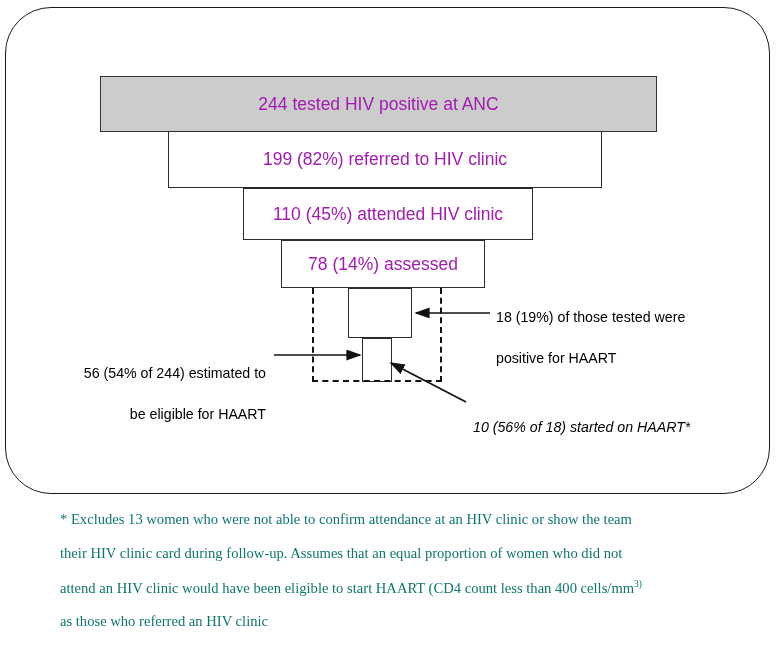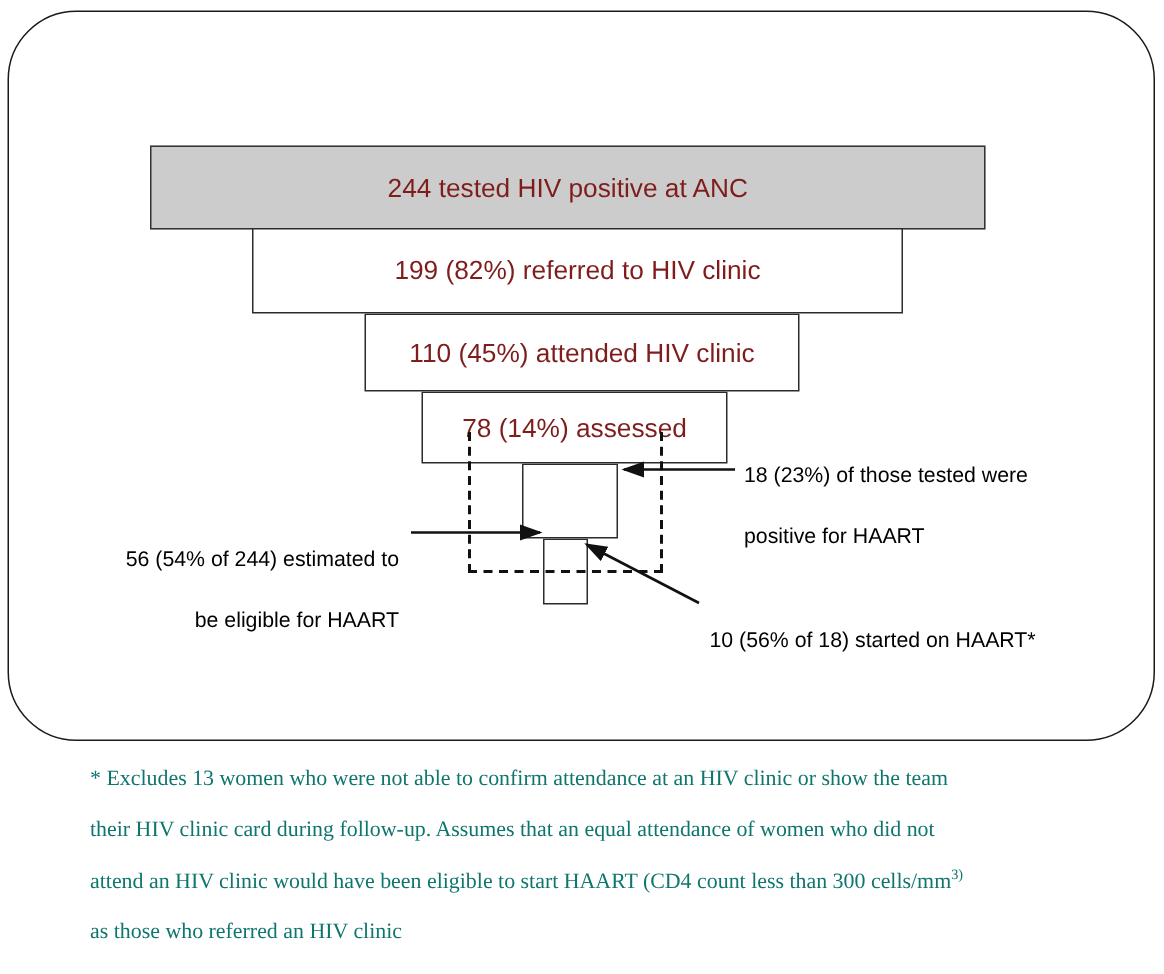--- a/index.html
+++ b/index.html
@@ -38,22 +38,21 @@
   .fbox {
     position: absolute;
     box-sizing: border-box;
     border: 1.3px solid #2b2b2b;
     background: #ffffff;
     display: flex;
     align-items: center;
     justify-content: center;
     font-size: 17.5px;
     line-height: 1.2;
-    color: #7f1d1d;
-    margin-top: 21px;
+    color: #a21caf;
   }
   .fbox.shaded {
     background: #cccccc;
     border: 1.6px solid #333333;
   }
   .fbox.blank {
     font-size: 0;
   }
 
   .box-244 { left: 100px; top: 76px;  width: 557px; height: 56px; }
@@ -79,21 +78,21 @@
   
   .anno {
     position: absolute;
     font-size: 14.2px;
     line-height: 1.45;
     color: #000;
     white-space: pre-line;
   }
   .anno-right-top  { left: 496px; top: 286px; text-align: left; }
   .anno-left       { left: 48px;  top: 342px; width: 218px; text-align: right; }
-  .anno-right-bot  { left: 473px; top: 396px; text-align: center; }
+  .anno-right-bot  { left: 473px; top: 396px; text-align: center; font-style: italic; }
 
   
   .arrows {
     position: absolute;
     left: 0; top: 0;
     width: 776px; height: 649px;
     pointer-events: none;
   }
 
   
@@ -145,33 +144,33 @@
     </defs>
 
     <line x1="490" y1="313" x2="416" y2="313" stroke="#111" stroke-width="1.7" marker-end="url(#ah)"></line>
 
     <line x1="274" y1="355" x2="360" y2="355" stroke="#111" stroke-width="1.7" marker-end="url(#ah)"></line>
 
     <line x1="466" y1="402" x2="391" y2="363" stroke="#111" stroke-width="1.7" marker-end="url(#ah)"></line>
   </svg>
 
   <div class="anno anno-right-top">
-    <div>18 (23%) of those tested were</div>
+    <div>18 (19%) of those tested were</div>
     <div>positive for HAART</div>
   </div>
 
   <div class="anno anno-left">
     <div>56 (54% of 244) estimated to</div>
     <div>be eligible for HAART</div>
   </div>
 
   <div class="anno anno-right-bot">
     <div>10 (56% of 18) started on HAART*</div>
   </div>
 
   <div class="footnote">
     <div class="fline">* Excludes 13 women who were not able to confirm attendance at an HIV clinic or show the team</div>
-    <div class="fline">their HIV clinic card during follow-up. Assumes that an equal attendance of women who did not</div>
-    <div class="fline"><span>attend an HIV clinic would have been eligible to start HAART (CD4 count less than 300 cells/mm</span><sup>3)</sup></div>
+    <div class="fline">their HIV clinic card during follow-up. Assumes that an equal proportion of women who did not</div>
+    <div class="fline"><span>attend an HIV clinic would have been eligible to start HAART (CD4 count less than 400 cells/mm</span><sup>3)</sup></div>
     <div class="fline">as those who referred an HIV clinic</div>
   </div>
 
 </div>
 
 </body></html>

